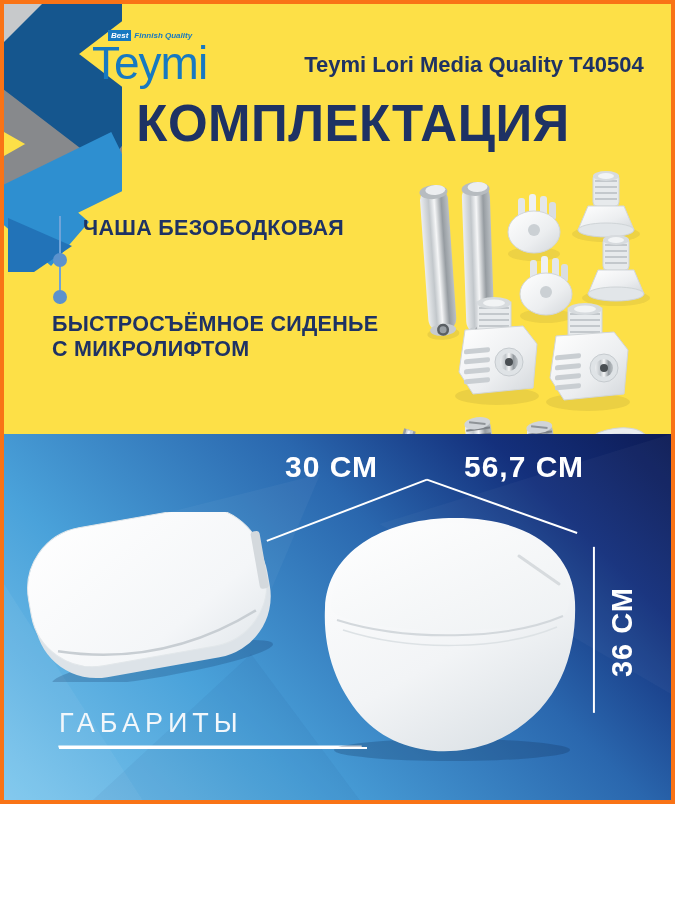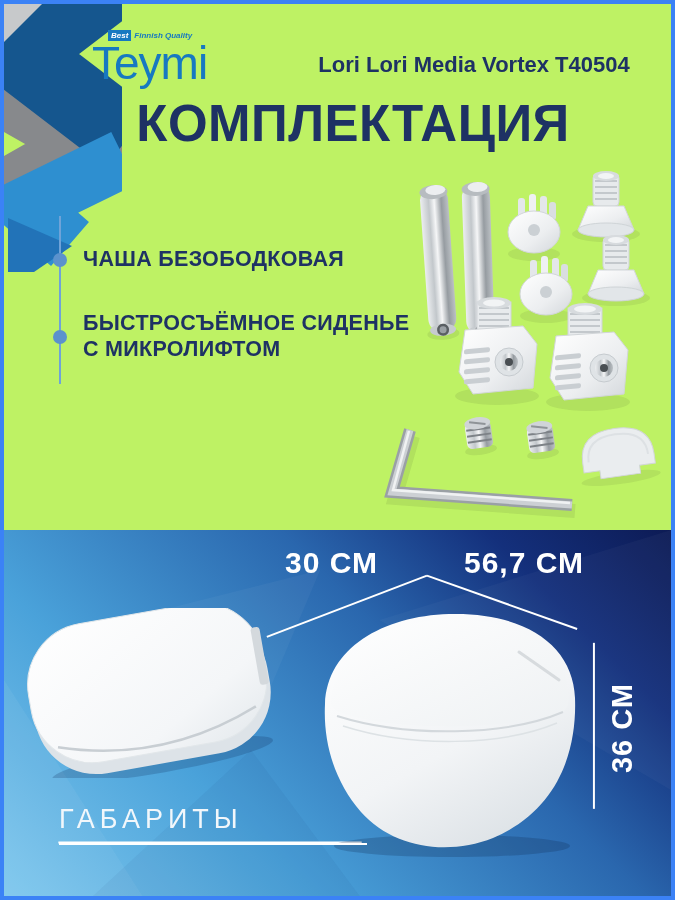--- a/index.html
+++ b/index.html
@@ -1,40 +1,40 @@
 <!DOCTYPE html>
 <html><head>
 <meta charset="utf-8">
 <style>
   html,body{margin:0;padding:0;background:#ffffff;}
   .frame{
-    position:relative;width:675px;height:900px;box-sizing:border-box;
-    border:4px solid #3b82f6;background:#bef264;overflow:hidden;
+    position:relative;width:675px;height:804px;box-sizing:border-box;
+    border:4px solid #f97316;background:#fde047;overflow:hidden;
     font-family:"Liberation Sans", sans-serif;
   }
   
   .chevrons{position:absolute;left:0;top:0;width:118px;height:268px;}
   .logo{position:absolute;left:88px;top:26px;width:180px;}
   .tagline{display:flex;align-items:center;gap:3px;margin-left:16px;margin-bottom:1px;}
   .tagline-badge{background:#1779c1;color:#fff;font-size:8px;line-height:11px;
     font-style:italic;font-weight:bold;padding:0 3px;}
   .tagline-text{color:#1779c1;font-size:8px;font-style:italic;font-weight:bold;white-space:nowrap;}
   .logo-text{color:#1779c1;font-size:46px;font-weight:normal;letter-spacing:-1px;line-height:0.95;}
   .product-name{position:absolute;left:285px;top:48px;width:370px;text-align:center;
     color:#1e3264;font-size:22px;font-weight:bold;white-space:nowrap;}
   .title{position:absolute;right:18px;top:92px;width:600px;text-align:center;
     color:#1e3264;font-size:51px;font-weight:bold;letter-spacing:0.5px;line-height:1.1;}
-  .feature{position:absolute;left:48px;display:flex;align-items:center;gap:15px;}
+  .feature{position:absolute;left:48px;display:flex;gap:15px;}
   .feature-marker{position:relative;width:16px;align-self:stretch;}
   .marker-line{position:absolute;left:7px;top:0;bottom:0;width:2px;background:#6fa3d8;}
   .marker-dot{position:absolute;left:1px;top:50%;margin-top:-7px;width:14px;height:14px;
     border-radius:50%;background:#5b92cd;}
   .feature-text{color:#1e3264;font-weight:bold;font-size:21.5px;line-height:1.18;letter-spacing:0.3px;}
   .f1{top:212px;height:88px;}
-  .f2{top:285px;height:95px;}
+  .f2{top:293px;height:95px;flex-direction:column;}
   .f3{top:376px;height:94px;}
   .hardware{position:absolute;left:348px;top:158px;width:318px;height:368px;}
   
   .bottom-section{position:absolute;left:0;right:0;bottom:0;height:366px;
     background:linear-gradient(45deg,#7ec7ed 0%,#4aa2da 30%,#2a67ae 62%,#14307c 82%,#0d1b55 100%);}
   .facets,.dim-lines{position:absolute;left:0;top:0;width:100%;height:100%;}
   .dim-label{position:absolute;color:#ffffff;font-weight:bold;font-size:30px;
     letter-spacing:1px;text-align:center;white-space:nowrap;}
   .dim-width{left:255px;top:16px;width:145px;}
   .dim-depth{left:440px;top:16px;width:160px;}
@@ -60,21 +60,21 @@
   </svg>
 
   <div class="logo">
     <div class="tagline">
       <span class="tagline-badge">Best</span>
       <span class="tagline-text">Finnish Quality</span>
     </div>
     <div class="logo-text">Teymi</div>
   </div>
 
-  <div class="product-name">Lori Lori Media Vortex T40504</div>
+  <div class="product-name">Teymi Lori Media Quality T40504</div>
 
   <div class="title">КОМПЛЕКТАЦИЯ</div>
 
   <div class="feature f1">
     <div class="feature-marker">
       <div class="marker-line"></div>
       <div class="marker-dot"></div>
     </div>
     <div class="feature-text">
       <div>ЧАША БЕЗОБОДКОВАЯ</div>

